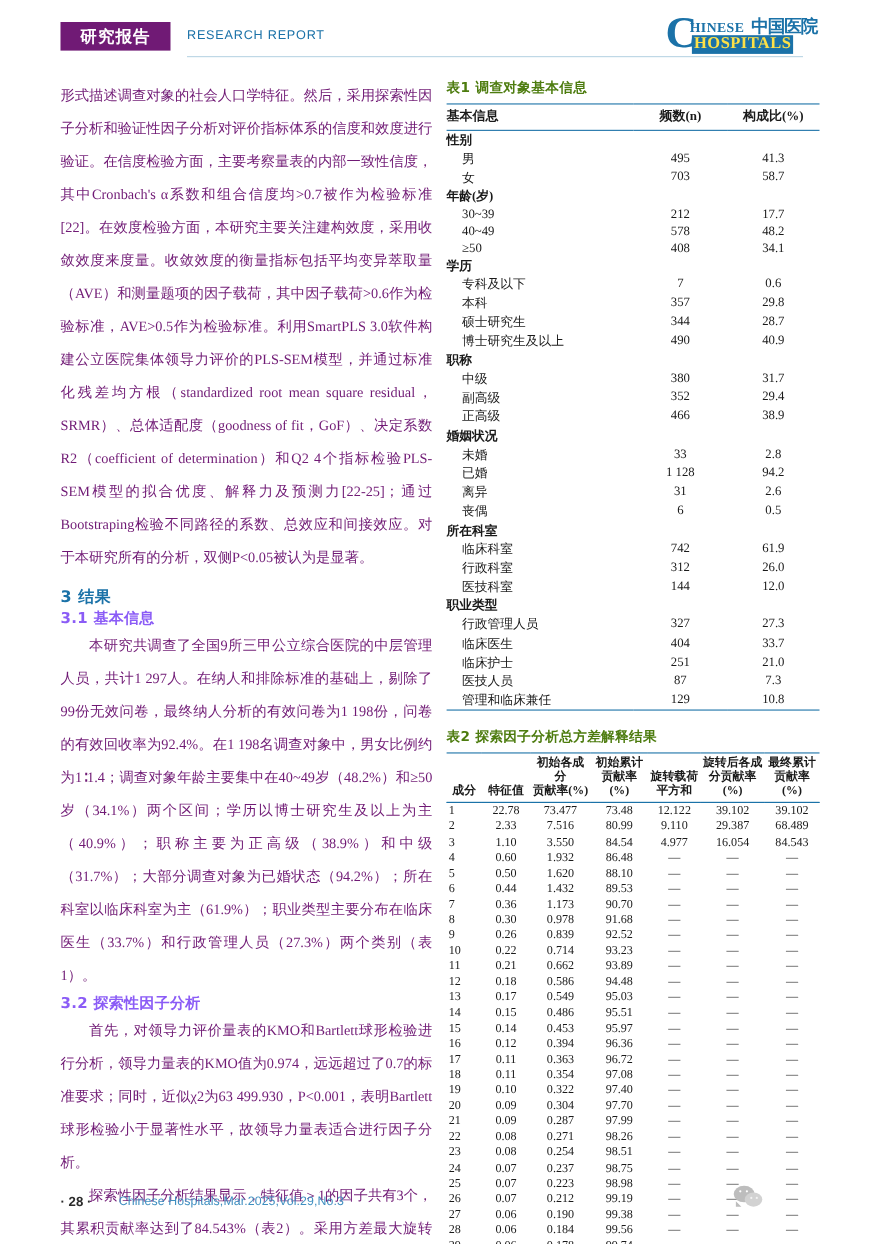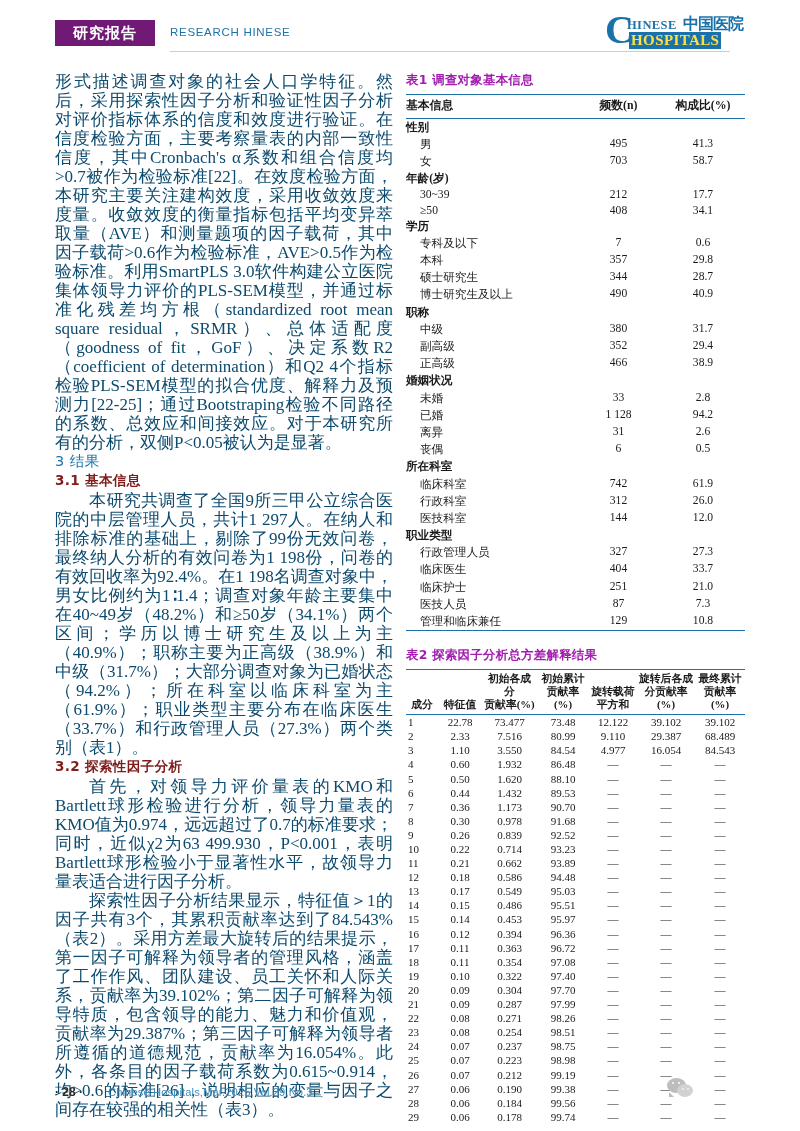--- a/index.html
+++ b/index.html
@@ -57,49 +57,49 @@
     font-weight:bold;font-size:15px;letter-spacing:.4px;
     color:#fde047;background:#1b72a8;padding:0 2px;text-align:center;
   }
 
   
   .col-left{position:absolute;left:55px;top:72px;width:338px;}
   .col-right{position:absolute;left:406px;top:72px;width:339px;}
 
   p.body{
     margin:0;
-    font-size:17px;
-    line-height:19px;
+    font-size:13px;
+    line-height:30px;
     text-align:justify;
     text-justify:inter-ideograph;
-    color:#0c4a6e;
+    color:#701a75;
   }
   p.indent{text-indent:2em;}
 
   h2.sec{
-    margin:0 0 1px 0;
+    margin:11px 0 1px 0;
     font-size:14.5px;
-    font-weight:normal;
+    font-weight:bold;
     color:#1b72a8;
     font-family:"DejaVu Sans","Liberation Sans",sans-serif;
     letter-spacing:.5px;
   }
   h3.sec{
     margin:1px 0 1px 0;
     font-size:13.6px;
     font-weight:bold;
-    color:#7f1d1d;
+    color:#8b5cf6;
     font-family:"DejaVu Sans","Liberation Sans",sans-serif;
     letter-spacing:.3px;
   }
 
   
   .tbl-cap{
     font-family:"DejaVu Sans","Liberation Sans",sans-serif;
-    font-weight:bold;font-size:12.4px;color:#a21caf;
+    font-weight:bold;font-size:12.4px;color:#4d7c0f;
     margin:0 0 5px 0;letter-spacing:.3px;
   }
   table{border-collapse:collapse;width:339px;font-size:11.6px;}
   .rule-top{border-top:1.6px solid #1b72a8;}
   .rule-mid{border-bottom:1px solid #1b72a8;}
   .rule-bot{border-bottom:1.8px solid #1b72a8;}
 
   #t1 th{
     font-weight:bold;font-size:11.8px;text-align:left;
     padding:3px 0 3.5px 0;white-space:nowrap;
@@ -163,21 +163,21 @@
   }
   .wx-ico .d{position:absolute;width:2.4px;height:2.4px;border-radius:50%;background:#ffffff;}
 </style>
 </head>
 <body>
 
 <div class="page">
 
   <div class="header">
     <div class="hdr-tag">研究报告</div>
-    <div class="hdr-en">RESEARCH  HINESE</div>
+    <div class="hdr-en">RESEARCH  REPORT</div>
     <div class="hdr-rule"></div>
     <div class="logo">
       <div class="logo-c">C</div>
       <div class="logo-l1">HINESE</div>
       <div class="logo-cn">中国医院</div>
       <div class="logo-l2">HOSPITALS</div>
     </div>
   </div>
 
   <div class="col-left">
@@ -224,20 +224,25 @@
           </tr>
           <tr>
             <td class="grp">年龄(岁)</td>
             <td class="v"></td>
             <td class="v"></td>
           </tr>
           <tr>
             <td class="sub">30~39</td>
             <td class="v">212</td>
             <td class="v">17.7</td>
+          </tr>
+          <tr>
+            <td class="sub">40~49</td>
+            <td class="v">578</td>
+            <td class="v">48.2</td>
           </tr>
           <tr>
             <td class="sub">≥50</td>
             <td class="v">408</td>
             <td class="v">34.1</td>
           </tr>
           <tr>
             <td class="grp">学历</td>
             <td class="v"></td>
             <td class="v"></td>

